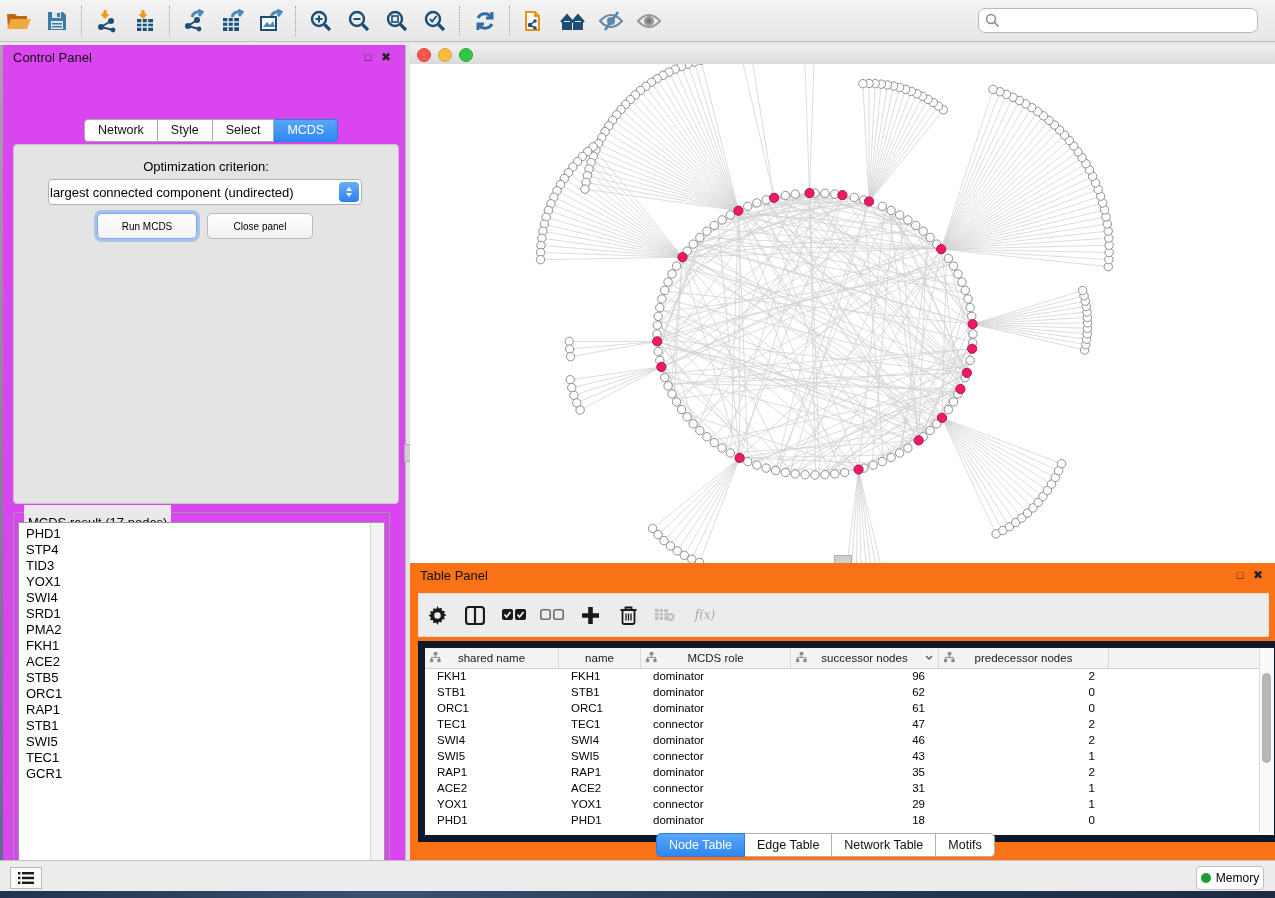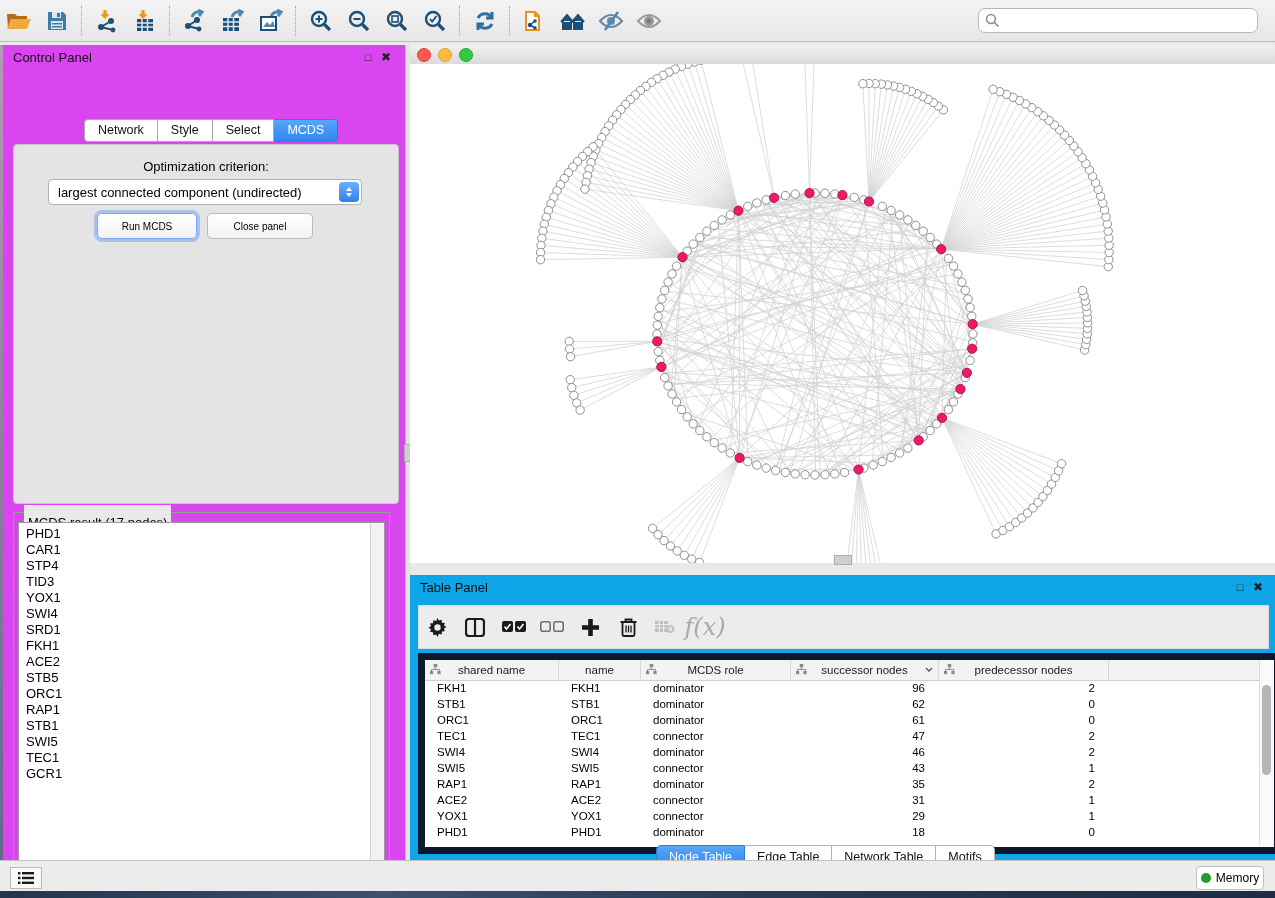--- a/index.html
+++ b/index.html
@@ -35,21 +35,21 @@
   .seg{height:21px;line-height:21px;padding:0 13px;font-size:12.5px;background:#fff;
     border:1px solid #a8a8a8;border-left:none;color:#111;text-align:right;}
   .seg:first-child{border-left:1px solid #a8a8a8;border-radius:4px 0 0 4px;}
   .seg:last-child{border-radius:0 4px 4px 0;}
   .seg.sel{background:linear-gradient(#58a7f8,#2d86f2);color:#fff;border-color:#2d7ce0;}
   #cp-inner{left:10px;top:99px;width:384px;height:358px;background:#e4e4e4;
     border:1px solid #c6c6c6;border-radius:4px;}
   #opt-label{left:0;top:14px;width:100%;text-align:center;font-size:13px;color:#000;}
   #opt-select{left:34px;top:34px;width:312px;height:24px;background:#fff;border:1px solid #b3b3b3;
     border-radius:4px;font-size:13px;display:flex;align-items:center;}
-  #opt-select .val{flex:1;padding-left:9px;white-space:nowrap;overflow:hidden;}
+  #opt-select .val{flex:1;padding-left:1px;white-space:nowrap;overflow:hidden;}
   #opt-select .step{width:20px;height:20px;margin-right:2px;border-radius:4px;
     background:linear-gradient(#6cb0fa,#2d7ff2);display:flex;flex-direction:column;
     align-items:center;justify-content:center;color:#fff;}
   .chev{width:0;height:0;border-left:3.5px solid transparent;border-right:3.5px solid transparent;}
   .chev.up{border-bottom:4px solid #fff;margin-bottom:2px;}
   .chev.dn{border-top:4px solid #fff;}
   .btn{position:absolute;height:24px;background:linear-gradient(#fff,#f2f2f2);
     border:1px solid #b9b9b9;border-radius:5px;font-size:10px;color:#000;
     display:flex;align-items:center;justify-content:center;}
   #run-btn{left:83px;top:68px;width:98px;border:1px solid #7aa8ee;
@@ -73,21 +73,21 @@
   
   #net-frame{left:410px;top:45px;width:865px;height:518px;}
   #net-titlebar{left:0;top:0;width:865px;height:19px;
     background:linear-gradient(#f0f0f0,#dadada);border-bottom:1px solid #b5b5b5;
     display:flex;align-items:center;}
   .light{width:12px;height:12px;border-radius:50%;margin-left:7px;}
   #net-title{position:absolute;left:0;width:100%;text-align:center;font-size:12px;color:#222;}
   #net-canvas{left:0;top:19px;width:865px;height:499px;background:#fff;}
 
   
-  #table-panel{left:410px;top:575px;width:865px;height:297px;background:#0ea5e9;}
+  #table-panel{left:410px;top:563px;width:865px;height:297px;background:#f97316;}
   #tp-toolbar{left:8px;top:30px;width:849px;height:42px;background:#ececec;
     border:1px solid #dcdcdc;display:flex;align-items:center;}
   .tpbtn{height:34px;display:flex;align-items:center;justify-content:center;flex:0 0 auto;}
   #node-table{left:8px;top:78px;width:849px;height:187px;background:#fff;border:7px solid #0f172a;}
   #nt-header{position:absolute;left:0;top:0;width:834px;height:20px;background:#f3f3f3;
     border-bottom:1px solid #cfcfcf;display:flex;font-size:11.5px;color:#1a1a1a;}
   .hcell{position:relative;border-right:1px solid #d8d8d8;display:flex;align-items:center;
     justify-content:center;box-sizing:border-box;}
   .hcell .tree-ic{position:absolute;left:5px;top:4px;}
   .hcell .sort{position:absolute;right:5px;top:7px;}
@@ -283,26 +283,26 @@
         </span>
       </div>
       <div id="run-btn" class="btn">Run MCDS</div>
       <div id="close-btn" class="btn">Close panel</div>
     </div>
     <div id="mcds-group" class="abs">
       <span id="mcds-group-label">MCDS result (17 nodes)</span>
       <div id="mcds-list">
         <div id="mcds-items">
             <div>PHD1</div>
-            <div>CAR1</div>
             <div>STP4</div>
             <div>TID3</div>
             <div>YOX1</div>
             <div>SWI4</div>
             <div>SRD1</div>
+            <div>PMA2</div>
             <div>FKH1</div>
             <div>ACE2</div>
             <div>STB5</div>
             <div>ORC1</div>
             <div>RAP1</div>
             <div>STB1</div>
             <div>SWI5</div>
             <div>TEC1</div>
             <div>GCR1</div>
           </div>
@@ -1007,21 +1007,21 @@
       <div class="tpbtn" style="width:36px">
         <svg width="20" height="14" viewBox="0 0 20 14" opacity="0.45">
             <rect x="0" y="1" width="13" height="11" fill="#8a8a8a"></rect>
             <g stroke="#ececec" stroke-width="1.2">
               <path d="M0 4.5 h13 M0 8 h13 M4.3 1 v11 M8.6 1 v11"></path>
             </g>
             <circle cx="15.5" cy="9" r="4" fill="#8a8a8a"></circle>
             <path d="M13.8 7.3 l3.4 3.4 M17.2 7.3 l-3.4 3.4" stroke="#ececec" stroke-width="1.3"></path>
           </svg>
       </div>
-      <div class="tpbtn" style="width:44px;font-family:'DejaVu Serif','Liberation Serif',serif;font-style:italic;font-size:24px;color:#a8a8a8;">f(x)</div>
+      <div class="tpbtn" style="width:44px;font-family:'DejaVu Serif','Liberation Serif',serif;font-style:italic;font-size:12px;color:#a8a8a8;">f(x)</div>
     </div>
 
     <div id="node-table" class="abs">
       <div id="nt-header">
           <div class="hcell" style="width: 134px;">
             <svg width="11" height="11" viewBox="0 0 11 11" class="tree-ic">
               <g fill="#8a8a8a">
                 <rect x="3.7" y="0" width="3.6" height="3.2"></rect>
                 <rect x="0" y="7" width="3.2" height="3.2"></rect>
                 <rect x="7.4" y="7" width="3.2" height="3.2"></rect>

